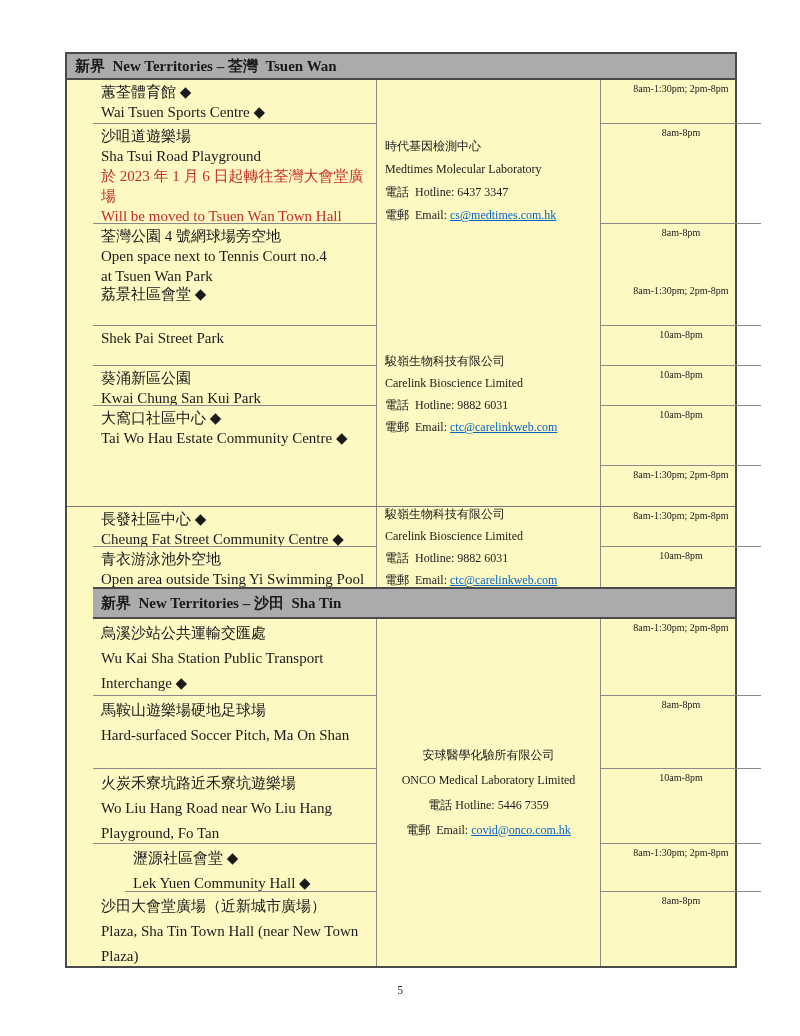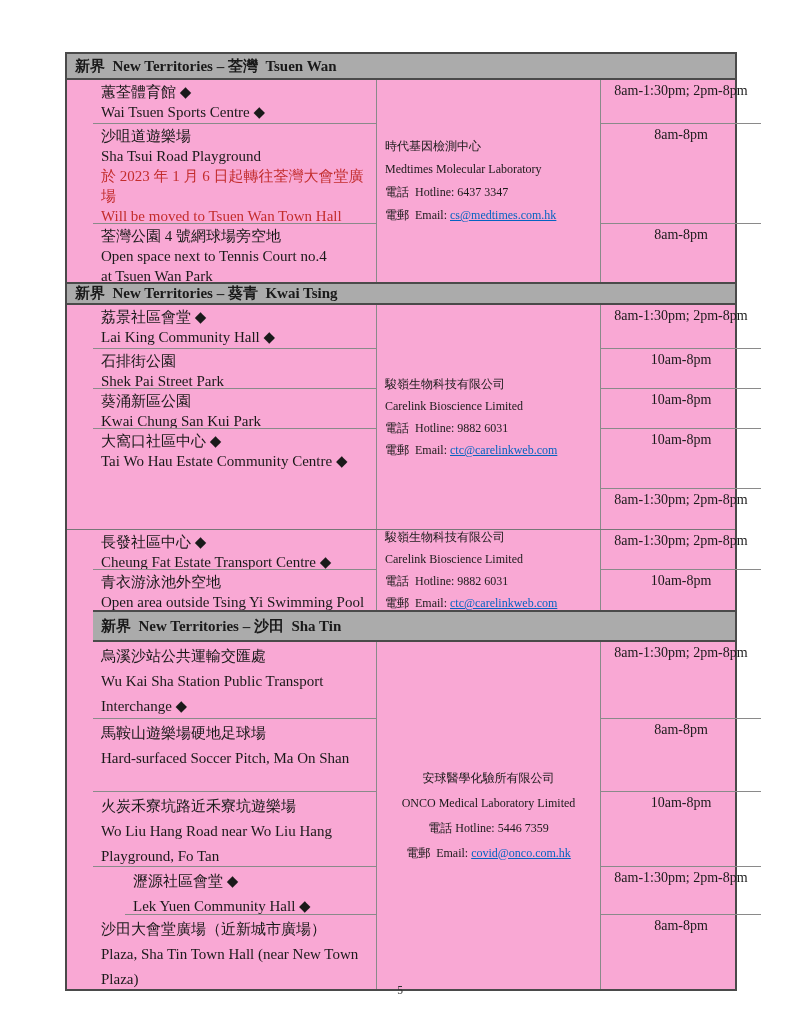--- a/index.html
+++ b/index.html
@@ -3,21 +3,21 @@
 <meta charset="utf-8">
 <style>
   html,body{margin:0;padding:0;}
   body{
     width:800px;height:1036px;position:relative;background:#ffffff;
     font-family:"Liberation Serif","DejaVu Serif",serif;color:#1a1a1a;
     overflow:hidden;
   }
   .doc-table{
     position:absolute;left:65px;top:52px;width:672px;
-    border:2px solid #4a4a4a;box-sizing:border-box;background:#f9a8d4;
+    border:2px solid #4a4a4a;box-sizing:border-box;background:#fef9c3;
   }
   .section-header{
     background:#ababab;font-weight:bold;font-size:15px;
     padding-left:8px;display:flex;align-items:center;box-sizing:border-box;
     border-bottom:2px solid #4a4a4a;white-space:pre-wrap;
   }
   .section-header.not-first{border-top:2px solid #4a4a4a;}
   .group{display:flex;}
   .group.split{border-top:1px solid #777777;}
   .col-loc{width:283px;flex:none;display:flex;flex-direction:column;padding-left:26px;}
@@ -29,21 +29,21 @@
   .cell-lab{
     width:225px;flex:none;box-sizing:border-box;
     border-left:1px solid #8a8a8a;border-right:1px solid #8a8a8a;
     display:flex;flex-direction:column;justify-content:center;
     padding:2px 4px 2px 8px;font-size:12px;overflow:hidden;
   }
   .cell-lab.center{text-align:center;padding-left:4px;}
   .col-hours{width:160px;flex:none;display:flex;flex-direction:column;}
   .cell-hours{
     box-sizing:border-box;border-bottom:1px solid #8a8a8a;
-    text-align:center;padding-top:3px;font-size:14px;overflow:hidden;
+    text-align:center;padding-top:3px;font-size:10px;overflow:hidden;
   }
   .cell-hours.last{border-bottom:none;}
   .line{white-space:pre-wrap;}
   .red{color:#c32d2d;}
   a.email{color:#0563c1;text-decoration:underline;cursor:pointer;}
   .page-number{
     position:absolute;top:984px;left:0;width:100%;
     text-align:center;font-size:11.5px;color:#333;
   }
 </style>
@@ -75,29 +75,26 @@
         <div class="line">Medtimes Molecular Laboratory</div>
         <div class="line">電話  Hotline: 6437 3347</div>
         <div class="line"><span>電郵  Email: </span><a class="email" href="#">cs@medtimes.com.hk</a></div>
       </div>
       <div class="col-hours">
         <div class="cell-hours" style="height: 44px;">8am-1:30pm; 2pm-8pm</div>
         <div class="cell-hours" style="height: 100px;">8am-8pm</div>
         <div class="cell-hours last" style="height: 58px;">8am-8pm</div>
       </div>
     </div>
-    <div class="section-header not-first" style="height: 23px;">新界  New Territories – 葵青  Kwai Tsing</div>
     <div class="group">
       <div class="col-loc">
         <div class="cell-loc" style="height: 44px; line-height: 20px;">
           <div class="line">荔景社區會堂 ◆</div>
-          <div class="line">Lai King Community Hall ◆</div>
         </div>
         <div class="cell-loc" style="height: 40px; line-height: 20px;">
-          <div class="line">石排街公園</div>
           <div class="line">Shek Pai Street Park</div>
         </div>
         <div class="cell-loc" style="height: 40px; line-height: 20px;">
           <div class="line">葵涌新區公園</div>
           <div class="line">Kwai Chung San Kui Park</div>
         </div>
         <div class="cell-loc last" style="height: 40px; line-height: 20px;">
           <div class="line">大窩口社區中心 ◆</div>
           <div class="line">Tai Wo Hau Estate Community Centre ◆</div>
         </div>
@@ -113,21 +110,21 @@
         <div class="cell-hours" style="height: 40px;">10am-8pm</div>
         <div class="cell-hours" style="height: 40px;">10am-8pm</div>
         <div class="cell-hours" style="height: 60px;">10am-8pm</div>
         <div class="cell-hours last" style="height: 40px;">8am-1:30pm; 2pm-8pm</div>
       </div>
     </div>
     <div class="group split">
       <div class="col-loc">
         <div class="cell-loc" style="height: 40px; line-height: 20px;">
           <div class="line">長發社區中心 ◆</div>
-          <div class="line">Cheung Fat Estate Transport Centre ◆</div>
+          <div class="line">Cheung Fat Street Community Centre ◆</div>
         </div>
         <div class="cell-loc last" style="height: 40px; line-height: 20px;">
           <div class="line">青衣游泳池外空地</div>
           <div class="line">Open area outside Tsing Yi Swimming Pool</div>
         </div>
       </div>
       <div class="cell-lab" style="height: 80px; line-height: 22px;">
         <div class="line">駿嶺生物科技有限公司</div>
         <div class="line">Carelink Bioscience Limited</div>
         <div class="line">電話  Hotline: 9882 6031</div>

